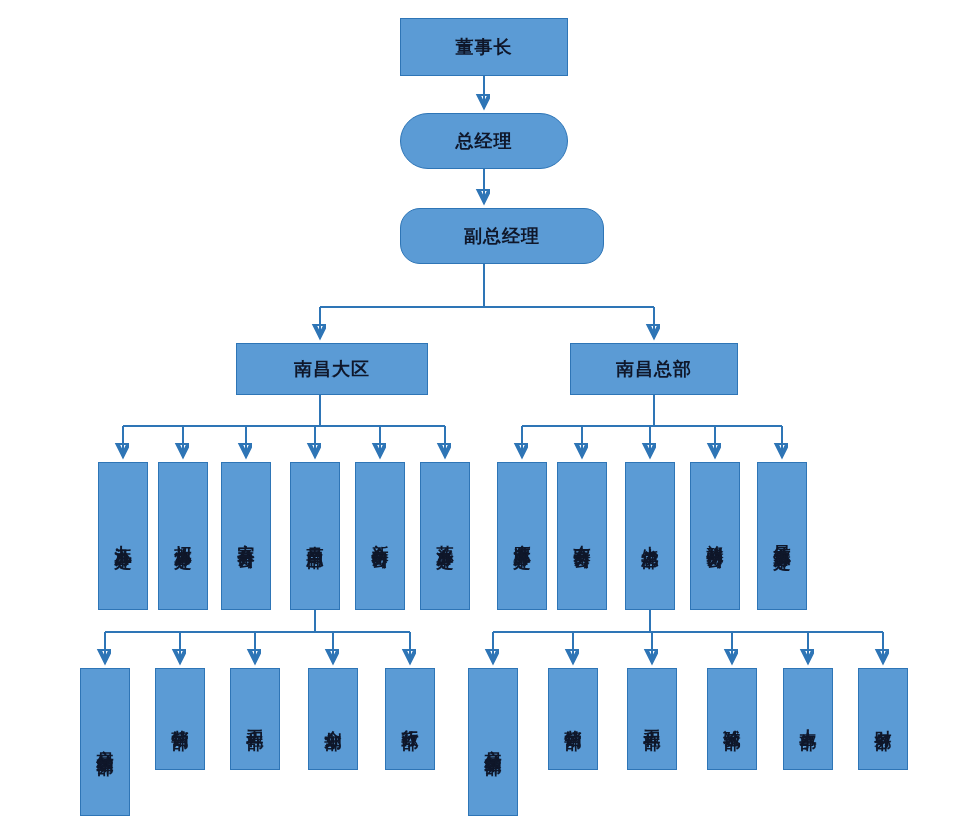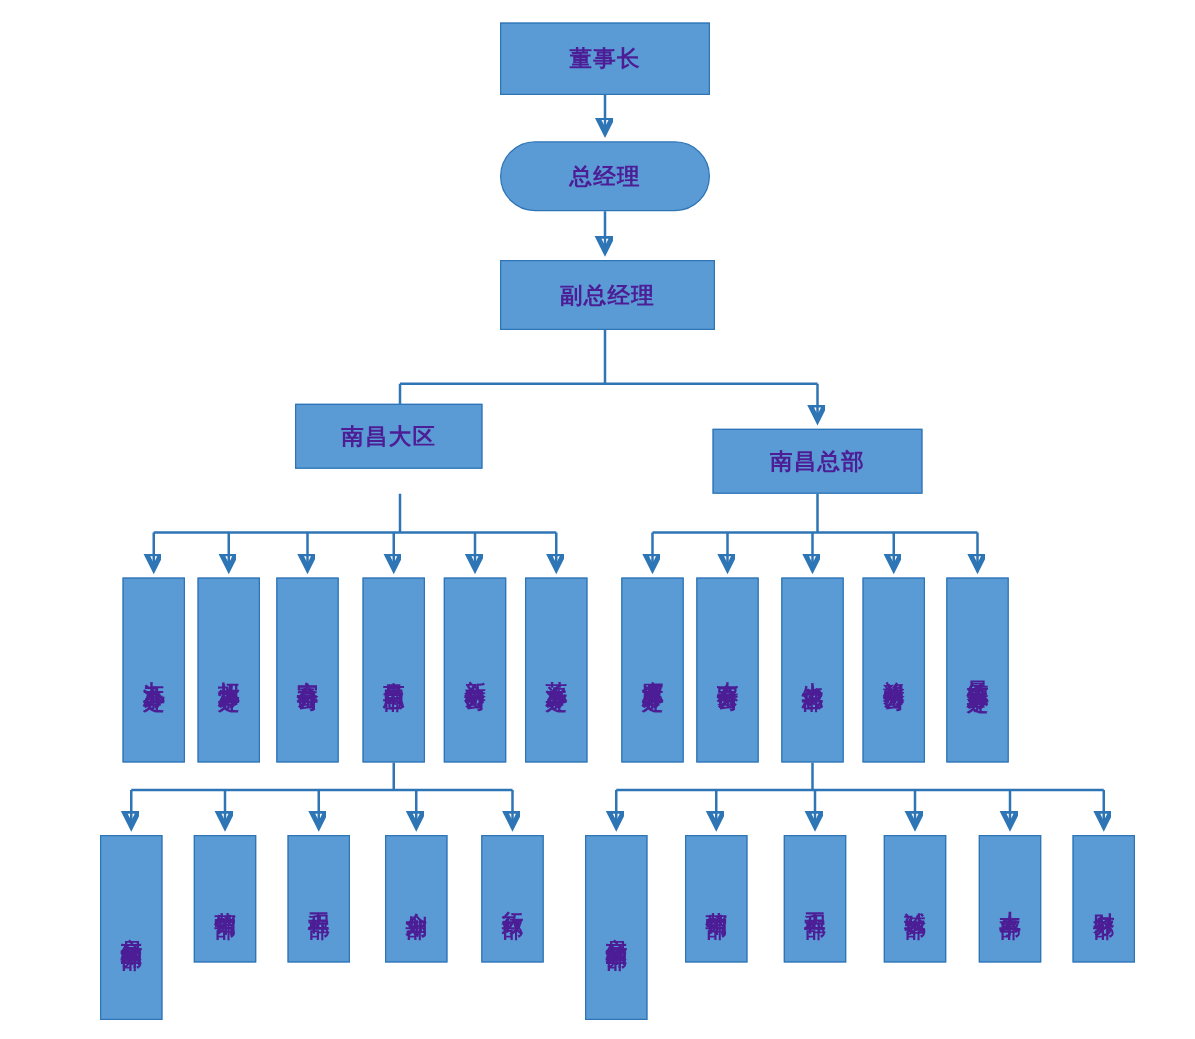--- a/index.html
+++ b/index.html
@@ -15,21 +15,21 @@
     width: 956px;
     height: 831px;
     background: #ffffff;
     overflow: hidden;
   }
   .node {
     position: absolute;
     box-sizing: border-box;
     background: #5B9BD5;
     border: 1px solid #2E75B6;
-    color: #4c1d95;
+    color: #0f172a;
     display: flex;
     align-items: center;
     justify-content: center;
     text-align: right;
     font-family: "Liberation Serif", serif;
     font-weight: bold;
     line-height: 1.12;
   }
   .node.horiz {
     font-size: 18px;
@@ -108,24 +108,24 @@
         <path d="M883,632 L883,659" marker-end="url(#arrow)"></path>
       </g>
   </svg>
   <div id="node-layer">
       <div class="node horiz" style="left: 400px; top: 18px; width: 168px; height: 58px;">
         <span class="txt">董事长</span>
       </div>
       <div class="node horiz" style="left: 400px; top: 113px; width: 168px; height: 56px; border-radius: 28px;">
         <span class="txt">总经理</span>
       </div>
-      <div class="node horiz" style="left: 400px; top: 208px; width: 172px; height: 56px;">
+      <div class="node horiz" style="left: 400px; top: 208px; width: 204px; height: 56px; border-radius: 20px;">
         <span class="txt">副总经理</span>
       </div>
-      <div class="node horiz" style="left: 236px; top: 323px; width: 150px; height: 52px;">
+      <div class="node horiz" style="left: 236px; top: 343px; width: 192px; height: 52px;">
         <span class="txt">南昌大区</span>
       </div>
       <div class="node horiz" style="left: 570px; top: 343px; width: 168px; height: 52px;">
         <span class="txt">南昌总部</span>
       </div>
       <div class="node vert" style="left: 98px; top: 462px; width: 50px; height: 148px;">
         <span class="txt">九江办事处</span>
       </div>
       <div class="node vert" style="left: 158px; top: 462px; width: 50px; height: 148px;">
         <span class="txt">抚州办事处</span>

